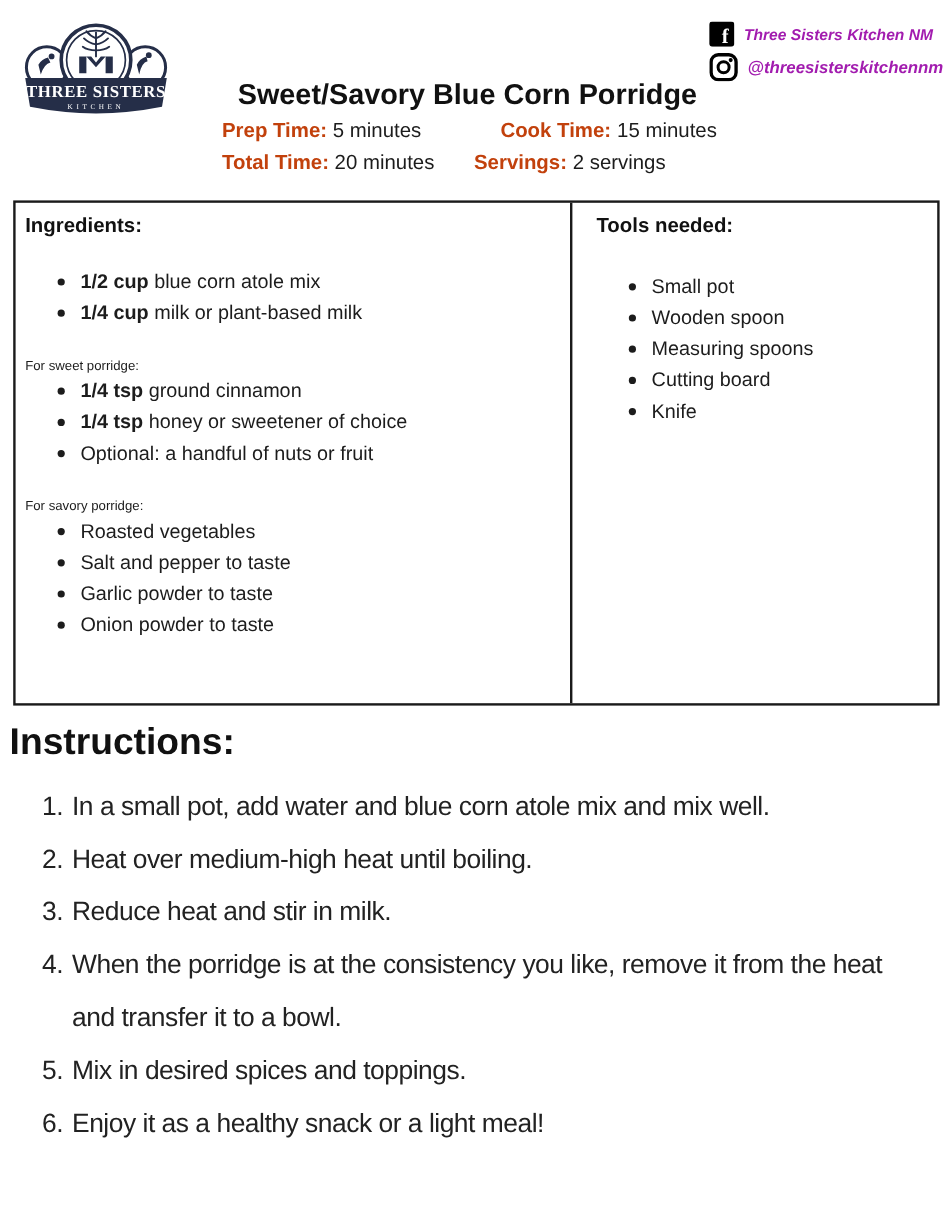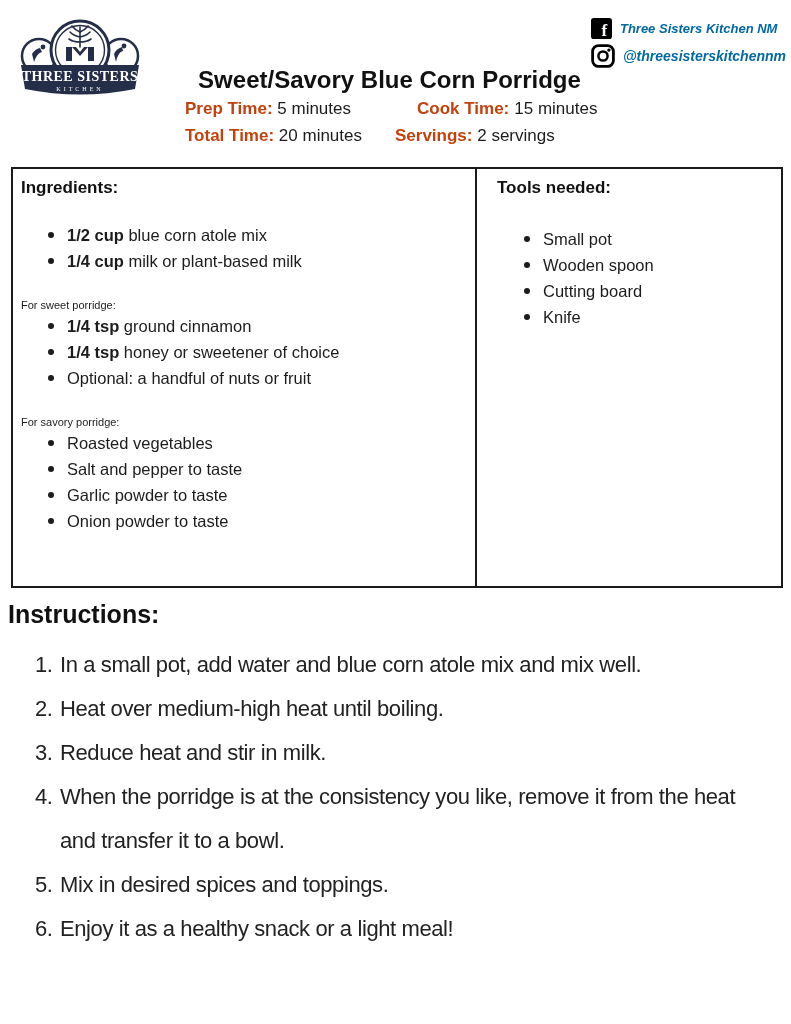--- a/index.html
+++ b/index.html
@@ -15,21 +15,21 @@
   }
 
   
   .logo { position:absolute; left:16px; top:14px; width:128px; height:90px; }
   .page-title {
     position:absolute; left:0; right:12px; top:50px;
     text-align:center; font-size:24px; font-weight:bold; color:#111;
   }
   .social { position:absolute; right:5px; top:18px; }
   .social-row { display:flex; align-items:center; gap:8px; margin-bottom:5px; }
-  .social-label { font-weight:bold; font-style:italic; color:#0369a1; }
+  .social-label { font-weight:bold; font-style:italic; color:#a21caf; }
   .fb-label { font-size:13px; }
   .ig-label { font-size:14px; }
 
   
   .meta { position:absolute; left:185px; top:95px; font-size:17px; line-height:27px; color:#1c1c1c; }
   .meta b { color:#c2410c; }
   .meta-row1 .cell1 { display:inline-block; width:232px; }
   .meta-row2 .cell1 { display:inline-block; width:210px; }
   .cook-val { padding-left:5px; }
 
@@ -51,21 +51,21 @@
     content:""; position:absolute; left:27px; top:10px;
     width:6px; height:6px; border-radius:50%; background:#1c1c1c;
   }
   ul.first-list { margin-top:24px; }
   .subhead { margin-top:25px; font-size:11px; }
   .subhead + ul.blist { margin-top:2px; }
   ul.tools-list { margin-top:28px; }
 
   
   .instructions { position:absolute; left:8px; top:600px; width:775px; }
-  .instructions-heading { font-size:25px; font-weight:bold; margin:0; color:#111; }
+  .instructions-heading { font-size:31px; font-weight:bold; margin:0; color:#111; }
   ol.steps {
     list-style:none; margin:14px 0 0 0; padding:0 0 0 27px;
     width:750px; font-size:22px; letter-spacing:-0.4px; color:#222;
   }
   ol.steps li { display:flex; line-height:44px; }
   ol.steps .num { flex:none; width:25px; }
   ol.steps .txt { flex:1; }
 </style>
 </head>
 <body>
@@ -151,20 +151,21 @@
           <li><span>Salt and pepper to taste</span></li>
           <li><span>Garlic powder to taste</span></li>
           <li><span>Onion powder to taste</span></li>
         </ul>
     </div>
     <div class="col-right">
       <div class="box-heading">Tools needed:</div>
       <ul class="blist tools-list">
           <li>Small pot</li>
           <li>Wooden spoon</li>
+          <li>Measuring spoons</li>
           <li>Cutting board</li>
           <li>Knife</li>
         </ul>
     </div>
   </div>
 
   <div class="instructions">
     <h2 class="instructions-heading">Instructions:</h2>
     <ol class="steps">
         <li>

